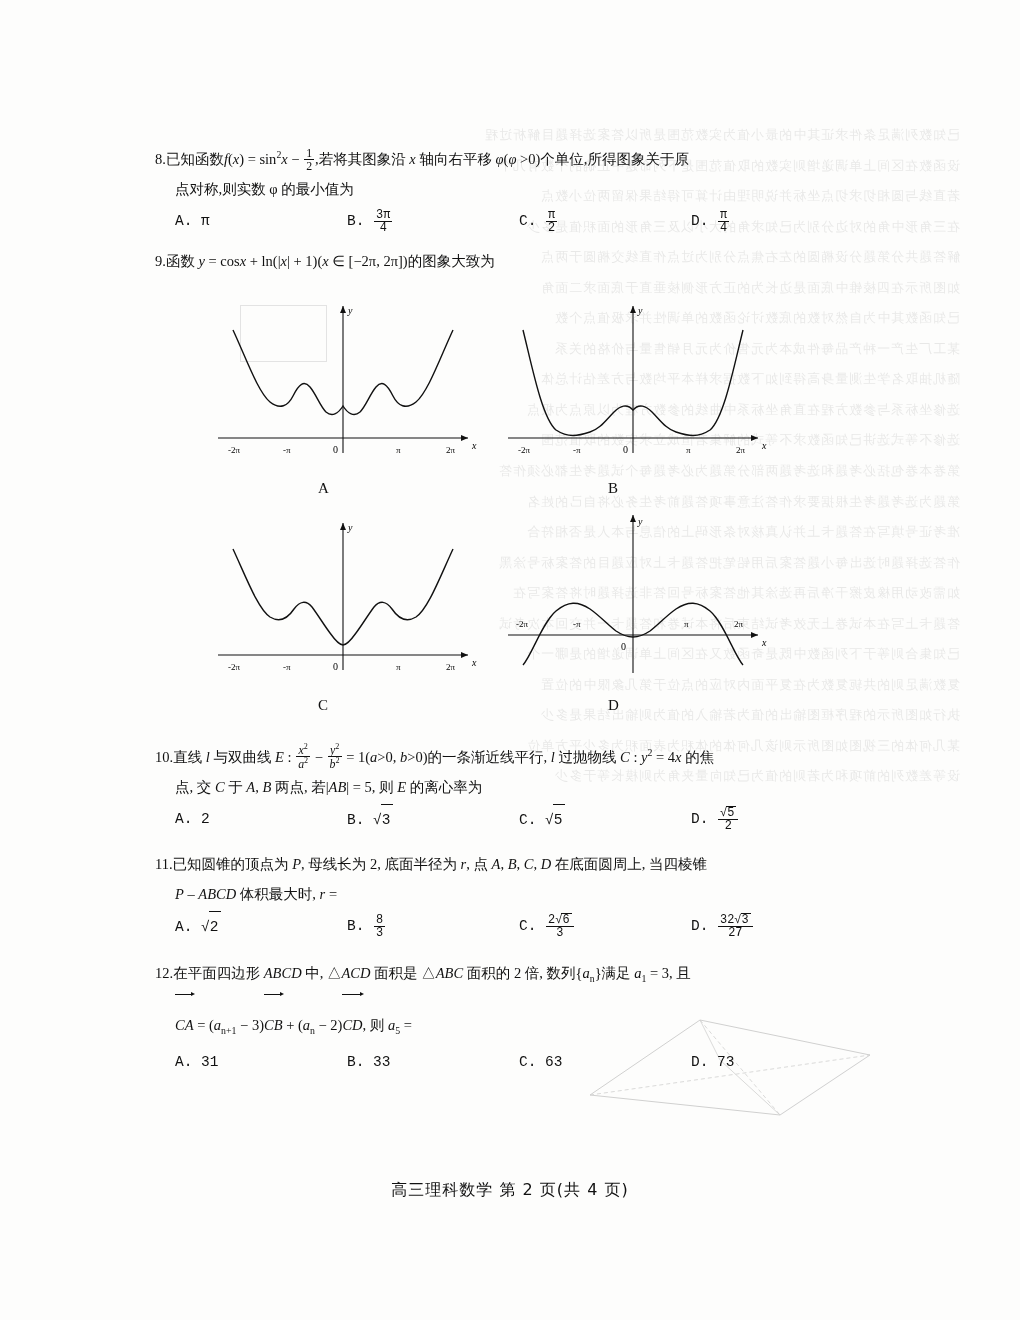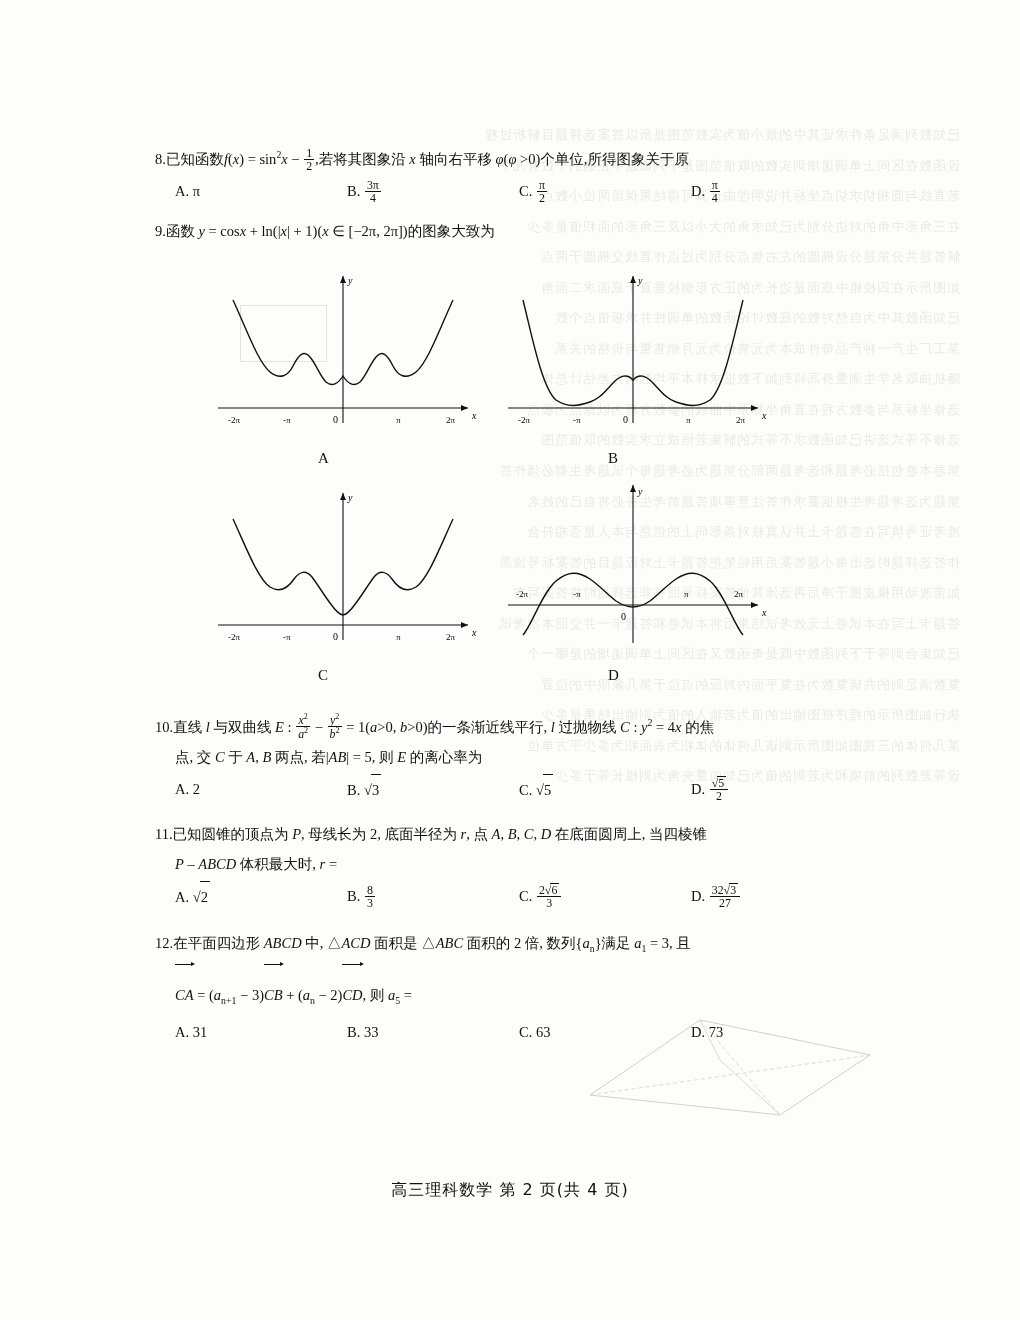--- a/index.html
+++ b/index.html
@@ -49,20 +49,21 @@
     font-size: 14.5px;
     line-height: 30px;
     white-space: nowrap;
   }
   .indent { padding-left: 20px; }
   .opts {
     display: flex;
     font-size: 14.5px;
     line-height: 30px;
     margin-top: 2px;
+    font-family: Liberation Mono, monospace;
   }
   .opts .o { width: 172px; }
   .opts .o:last-child { width: auto; }
   i.v { font-family: "Liberation Serif", serif; font-style: italic; }
   .frac {
     display: inline-block;
     vertical-align: -0.55em;
     text-align: center;
     font-size: 0.82em;
     line-height: 1.05;
@@ -174,20 +175,21 @@
   </div>
 
   <div class="tiny-box-bleed"></div>
 
   <div class="content">
 
     <div class="q">
       <div class="qline">
         <span>8.</span><span>已知函数</span><i class="v">f</i>(<i class="v">x</i>) = sin<sup>2</sup><i class="v">x</i> − <span class="frac"><span class="num">1</span><span class="den">2</span></span><span>,若将其图象沿</span> <i class="v">x</i> <span>轴向右平移</span> <i class="v">φ</i>(<i class="v">φ</i> &gt;0)<span>个单位,所得图象关于原</span>
       </div>
+      <div class="qline indent">点对称,则实数 φ 的最小值为</div>
       <div class="opts indent">
         <div class="o"><span>A.</span> π</div>
         <div class="o"><span>B.</span> <span class="frac"><span class="num">3π</span><span class="den">4</span></span></div>
         <div class="o"><span>C.</span> <span class="frac"><span class="num">π</span><span class="den">2</span></span></div>
         <div class="o"><span>D.</span> <span class="frac"><span class="num">π</span><span class="den">4</span></span></div>
       </div>
     </div>
 
     <div class="q" style="margin-top:10px;">
       <div class="qline">

